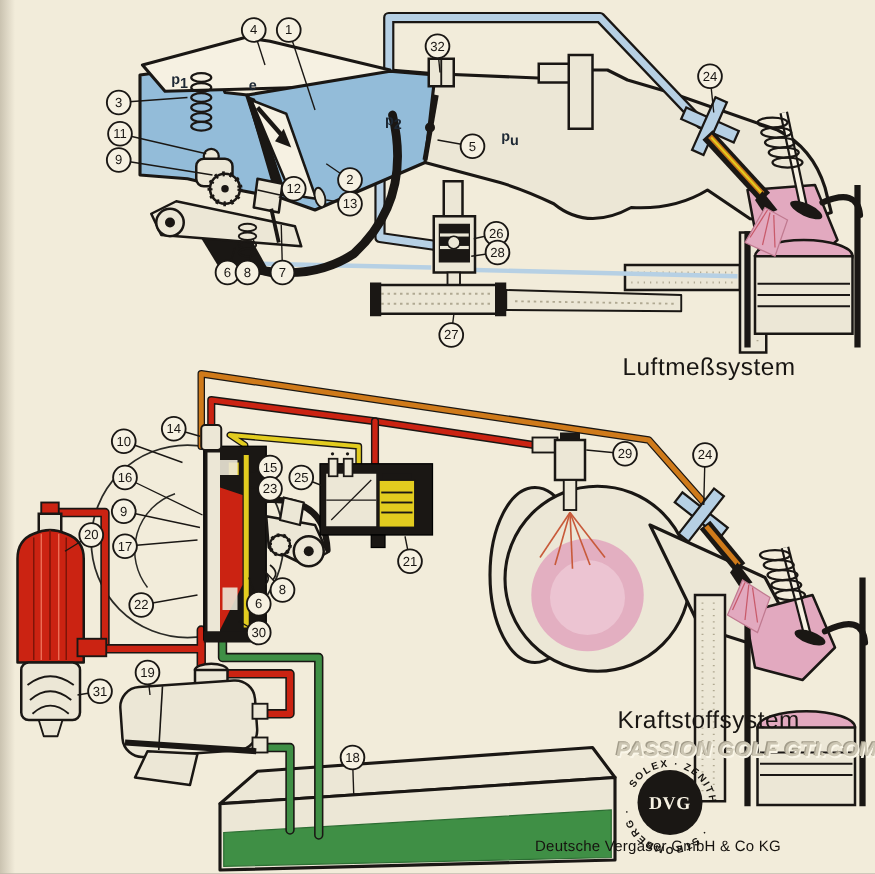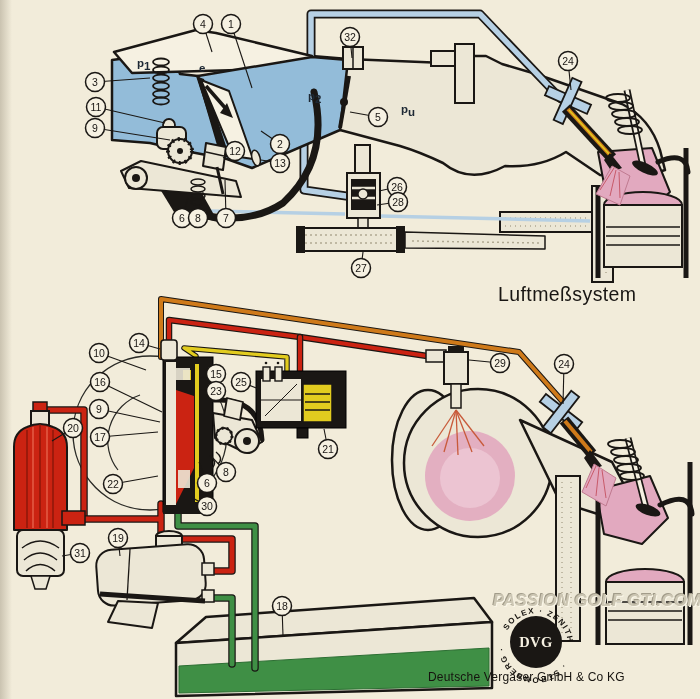--- a/index.html
+++ b/index.html
@@ -521,16 +521,17 @@
     </defs>
     <circle cx="536" cy="642" r="26" class="f-dark"></circle>
     <text class="ring-text"><textPath href="#ring" startOffset="6%">SOLEX · ZENITH</textPath></text>
     <text class="ring-text"><textPath href="#ring" startOffset="58%">· STROMBERG ·</textPath></text>
     <text x="536" y="647" class="dvg-text">DVG</text>
   </g>
 </svg>
 
 <div class="fold-left"></div>
 <div class="sys-title" id="title-air">Luftmeßsystem</div>
+<div class="sys-title" id="title-fuel">Kraftstoffsystem</div>
 <div class="watermark">PASSION GOLF GTI.COM</div>
 <div class="company">Deutsche Vergaser GmbH &amp; Co KG</div>
 
 </div>
 
 </body></html>

